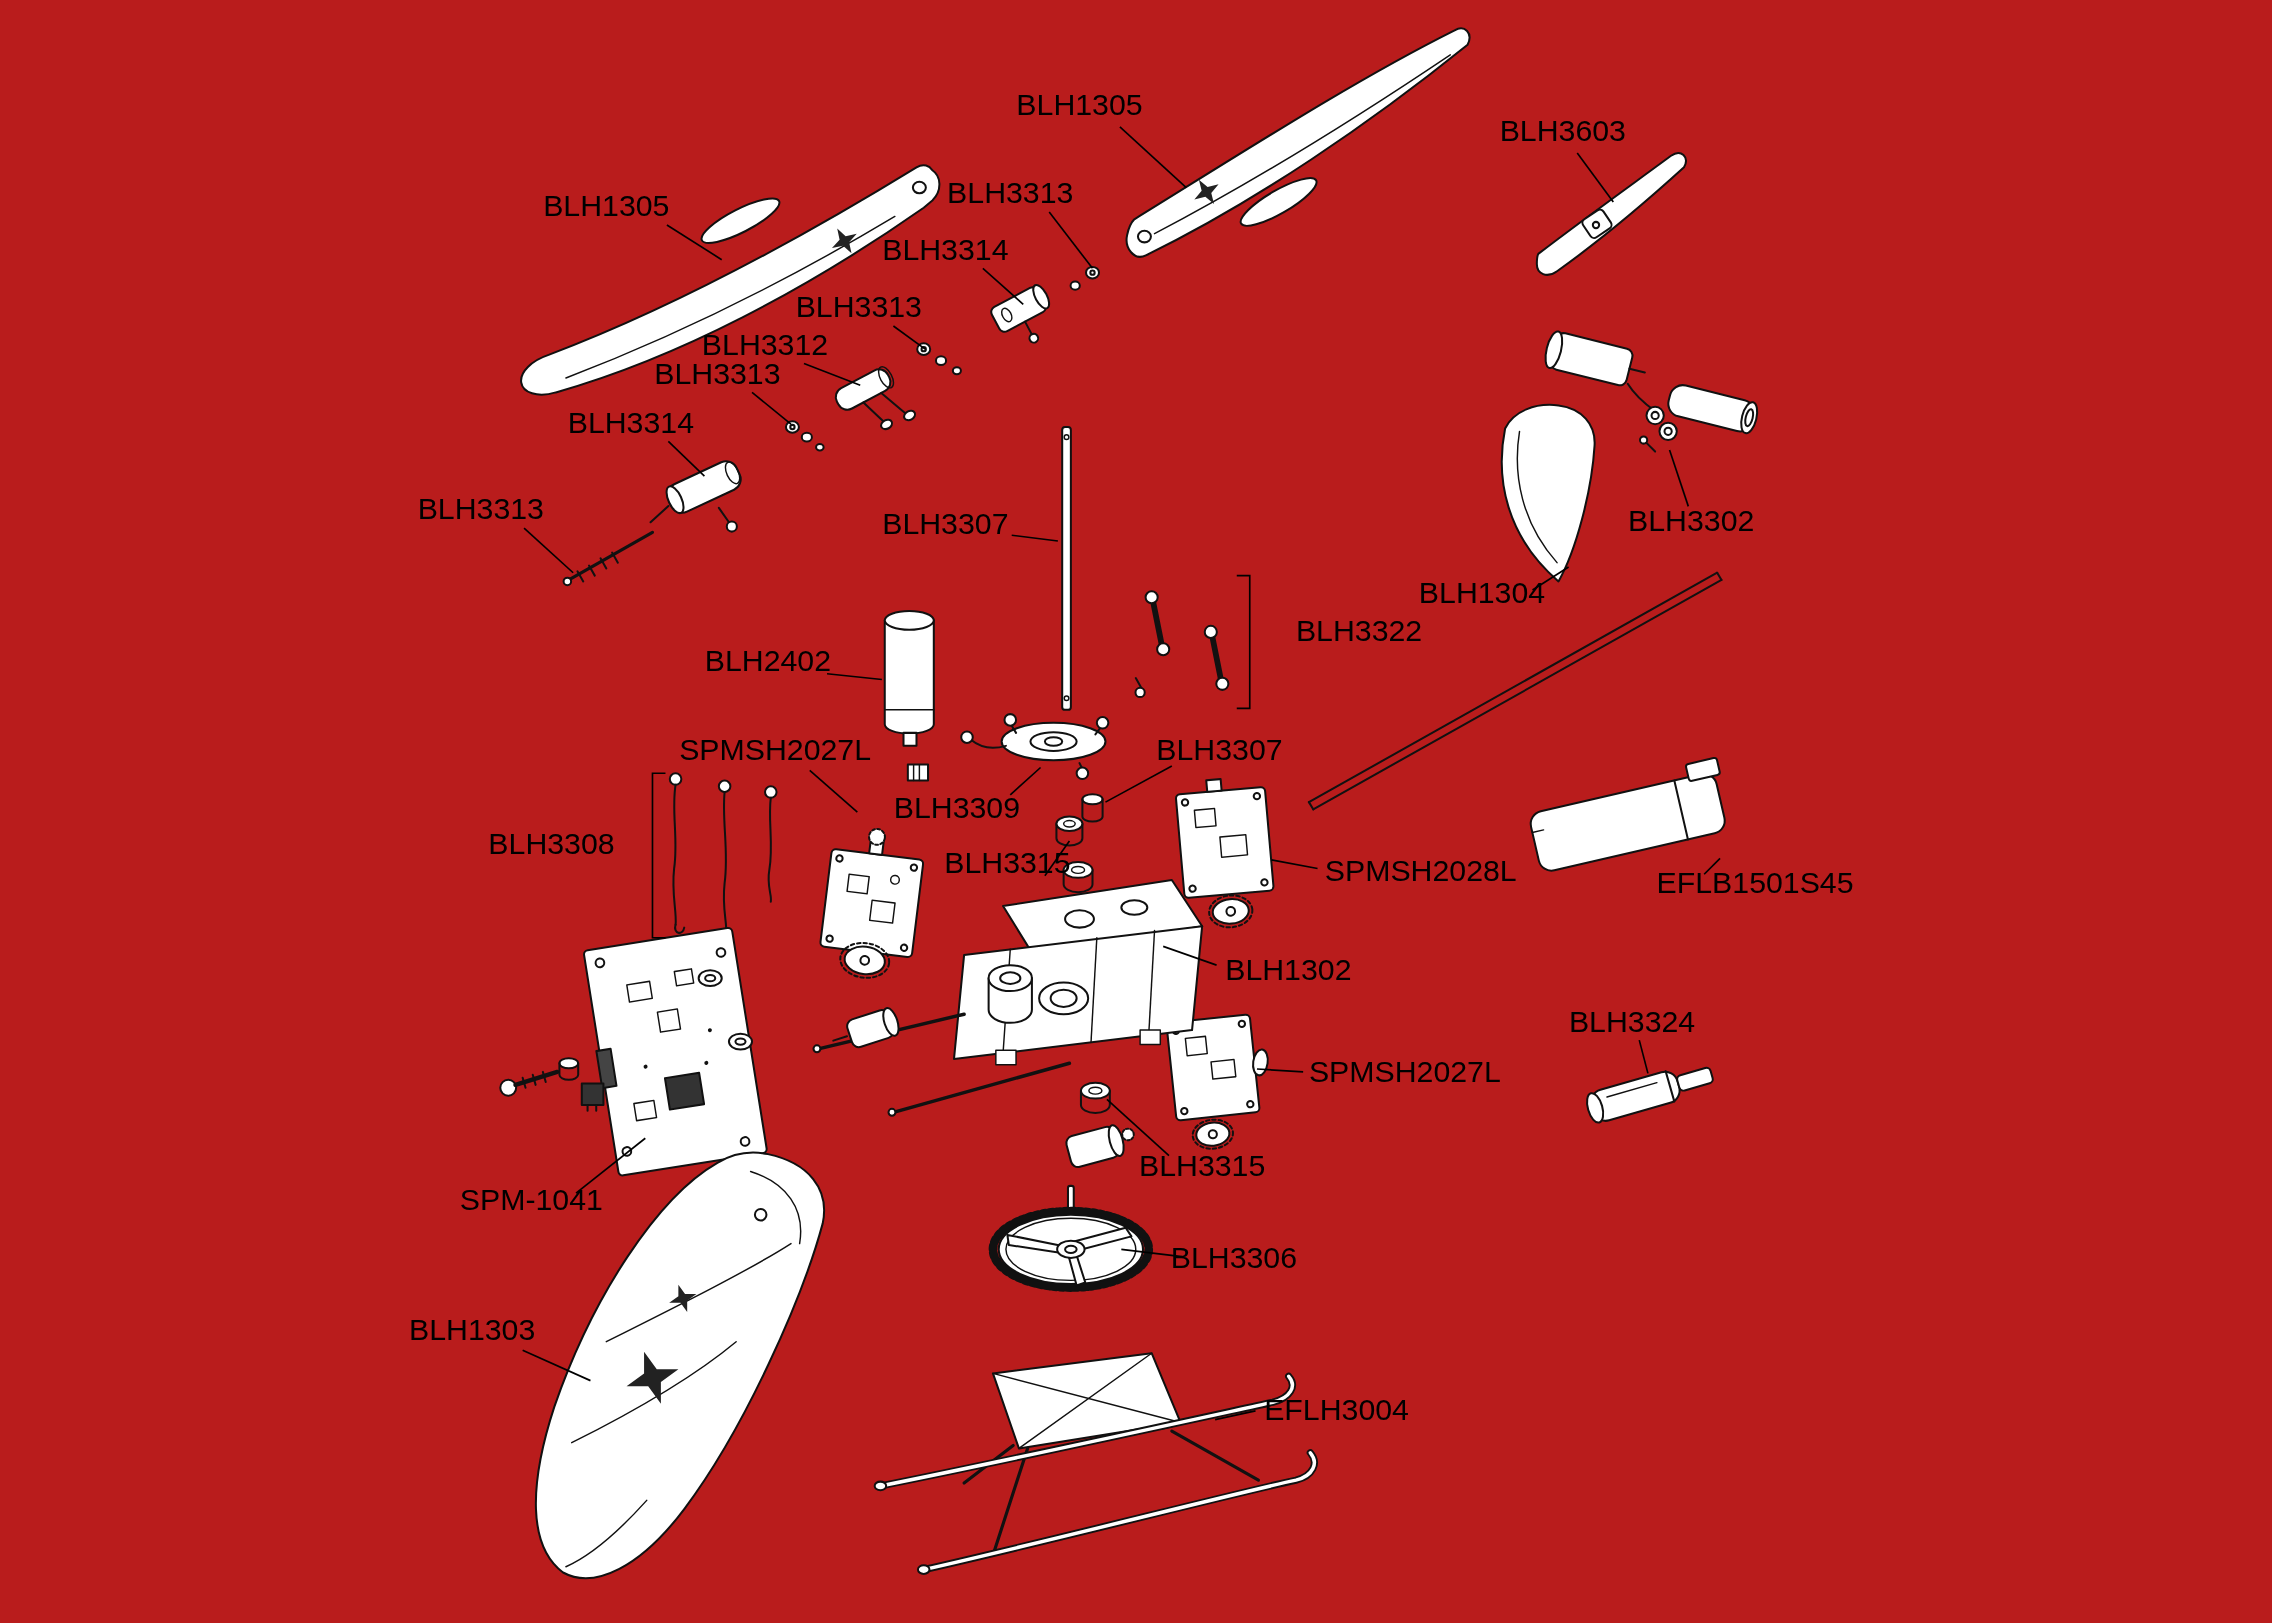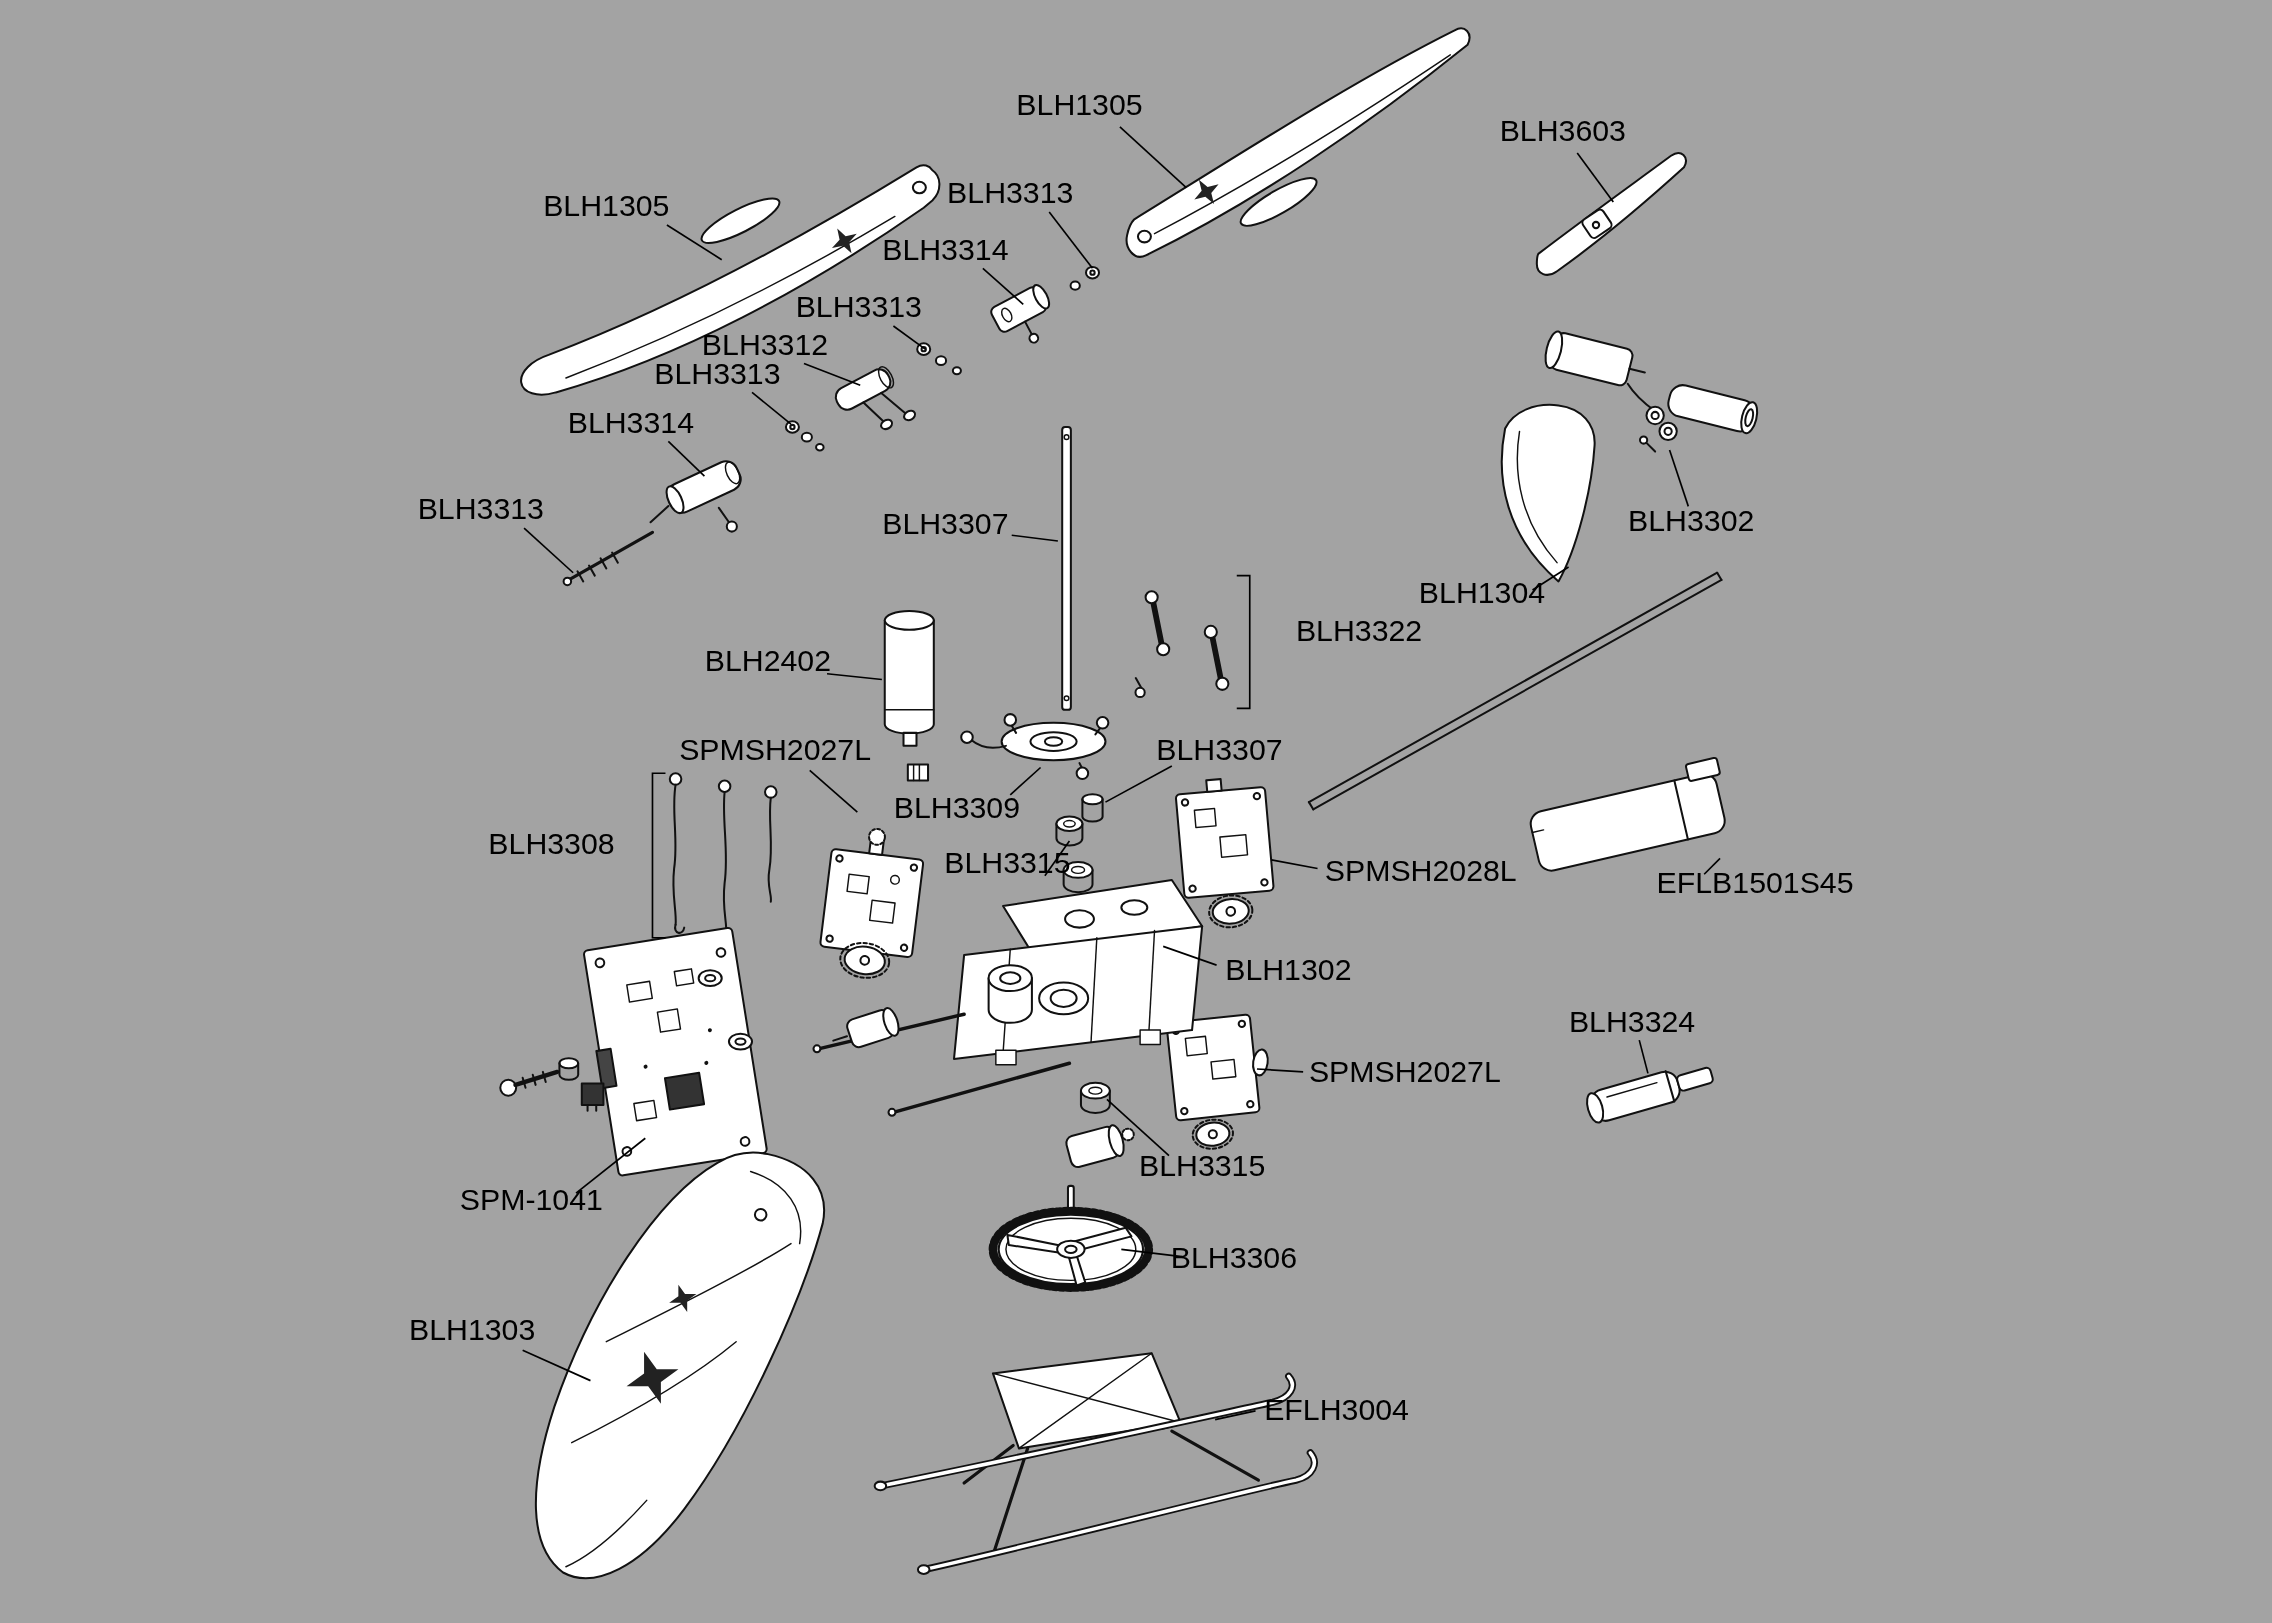--- a/index.html
+++ b/index.html
@@ -1,16 +1,16 @@
 <!DOCTYPE html>
 <html style="font-size:11.5px"><head>
 <meta charset="utf-8">
 <style>
   html,body{margin:0;padding:0;background:#ffffff;}
-  .page{position:relative;width:2273px;height:1623px;background:#a3a3a3;overflow:hidden;}
+  .page{position:relative;width:2273px;height:1623px;background:#b91c1c;overflow:hidden;}
   svg{display:block;}
   text{font-family:"Liberation Sans", sans-serif;fill:#000;}
 </style>
 </head>
 <body>
 
 <div class="page">
 <svg width="2273" height="1623" viewBox="0 0 1575 1125" xmlns="http://www.w3.org/2000/svg">
 
   <defs>

